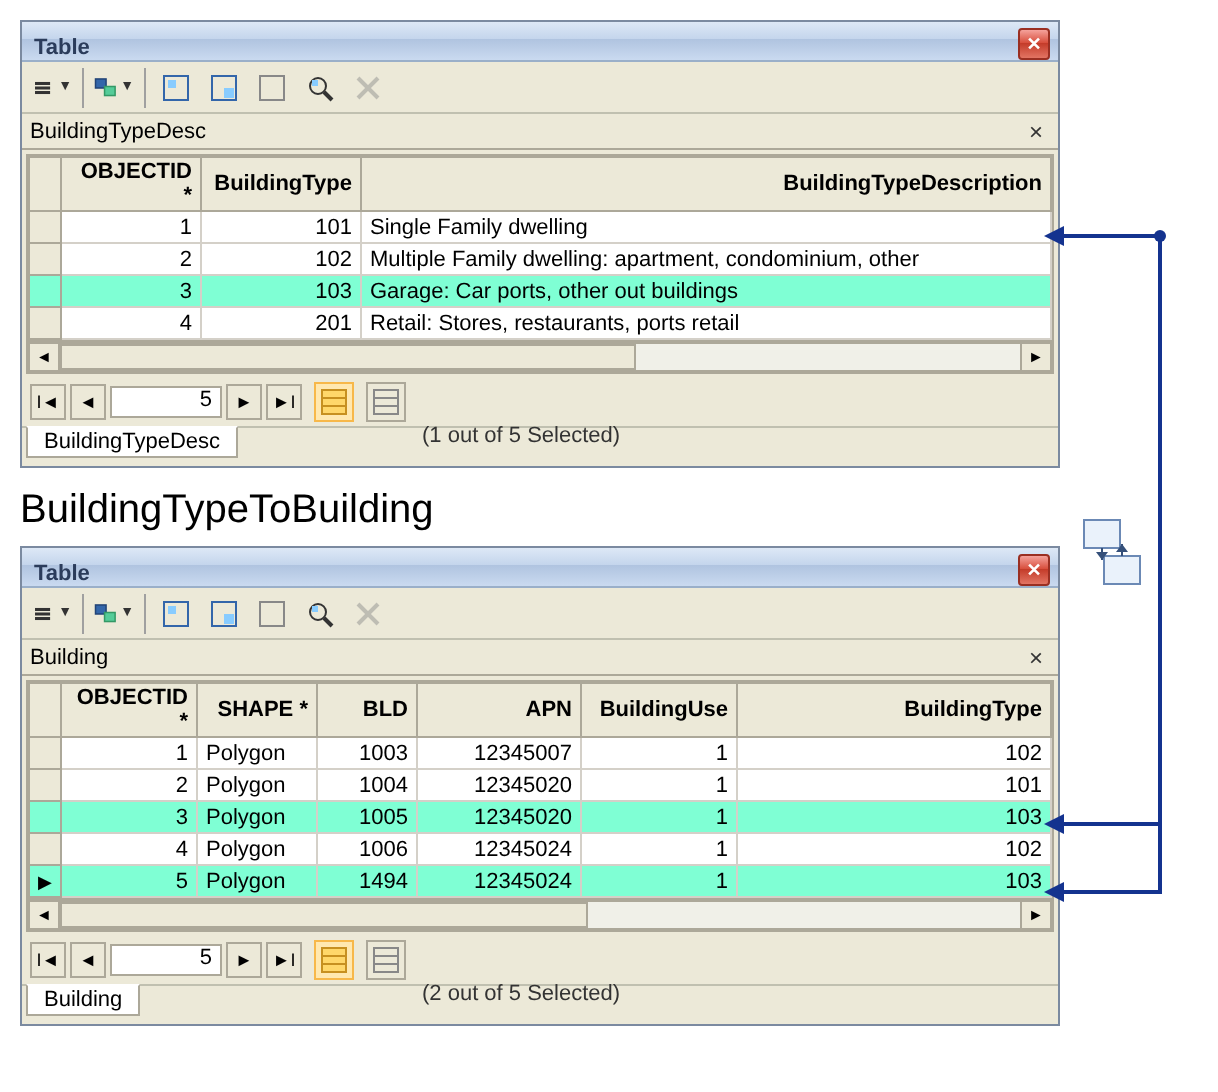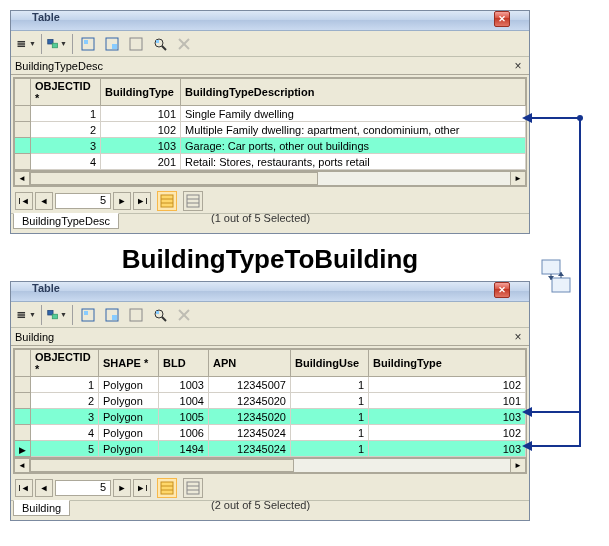--- a/index.html
+++ b/index.html
@@ -15,22 +15,22 @@
   .table-window {
     border: 1px solid #7b8aa0;
     background: #ece9d8;
     width: 520px;
     margin-bottom: 8px;
   }
   .titlebar {
     background: linear-gradient(to bottom, #dde8f6, #c4d5ec 45%, #b0c4e0 46%, #cadaf0);
     height: 20px;
     display: flex;
-    align-items: flex-start;
-    padding: 0 19px;
+    align-items: flex-end;
+    padding: 0 4px;
     border-bottom: 1px solid #9aafc9;
   }
   .titlebar-title {
     flex: 1;
     font-weight: bold;
     color: #2b3c5b;
     font-size: 11px;
     padding-left: 2px;
   }
   .close-btn {
@@ -87,21 +87,21 @@
     border-collapse: collapse;
     width: 100%;
     font-size: 11px;
   }
   .grid th {
     background: #ece9d8;
     border: 1px solid #aca899;
     font-weight: bold;
     padding: 1px 4px;
     font-size: 11px;
-    text-align: left;
+    text-align: right;
     height: 17px;
   }
   .grid th.rowhead { width:16px; background:#ece9d8; }
   .grid td {
     border: 1px solid #d4d0c8;
     padding: 1px 4px;
     height: 16px;
     background: #fff;
   }
   .grid td.rowhead { width:16px; background:#ece9d8; border:1px solid #aca899; text-align:center;}
@@ -144,23 +144,23 @@
   }
   .bottom-tab .tab {
     border:1px solid #aca899;
     border-top:1px solid #fff;
     background:#fff;
     padding:1px 8px;
     font-size:11px;
     margin-top:-1px;
   }
   .rel-label {
-    font-size: 26px;
-    font-weight: bold;
-    text-align: center;
+    font-size: 20px;
+    font-weight: normal;
+    text-align: left;
     margin: 10px 0 4px 0;
     width: 520px;
   }
   .rel-icon {
     position:absolute;
     left: 540px;
     top: 258px;
     width:32px;height:38px;
   }
   .arrow-svg {

